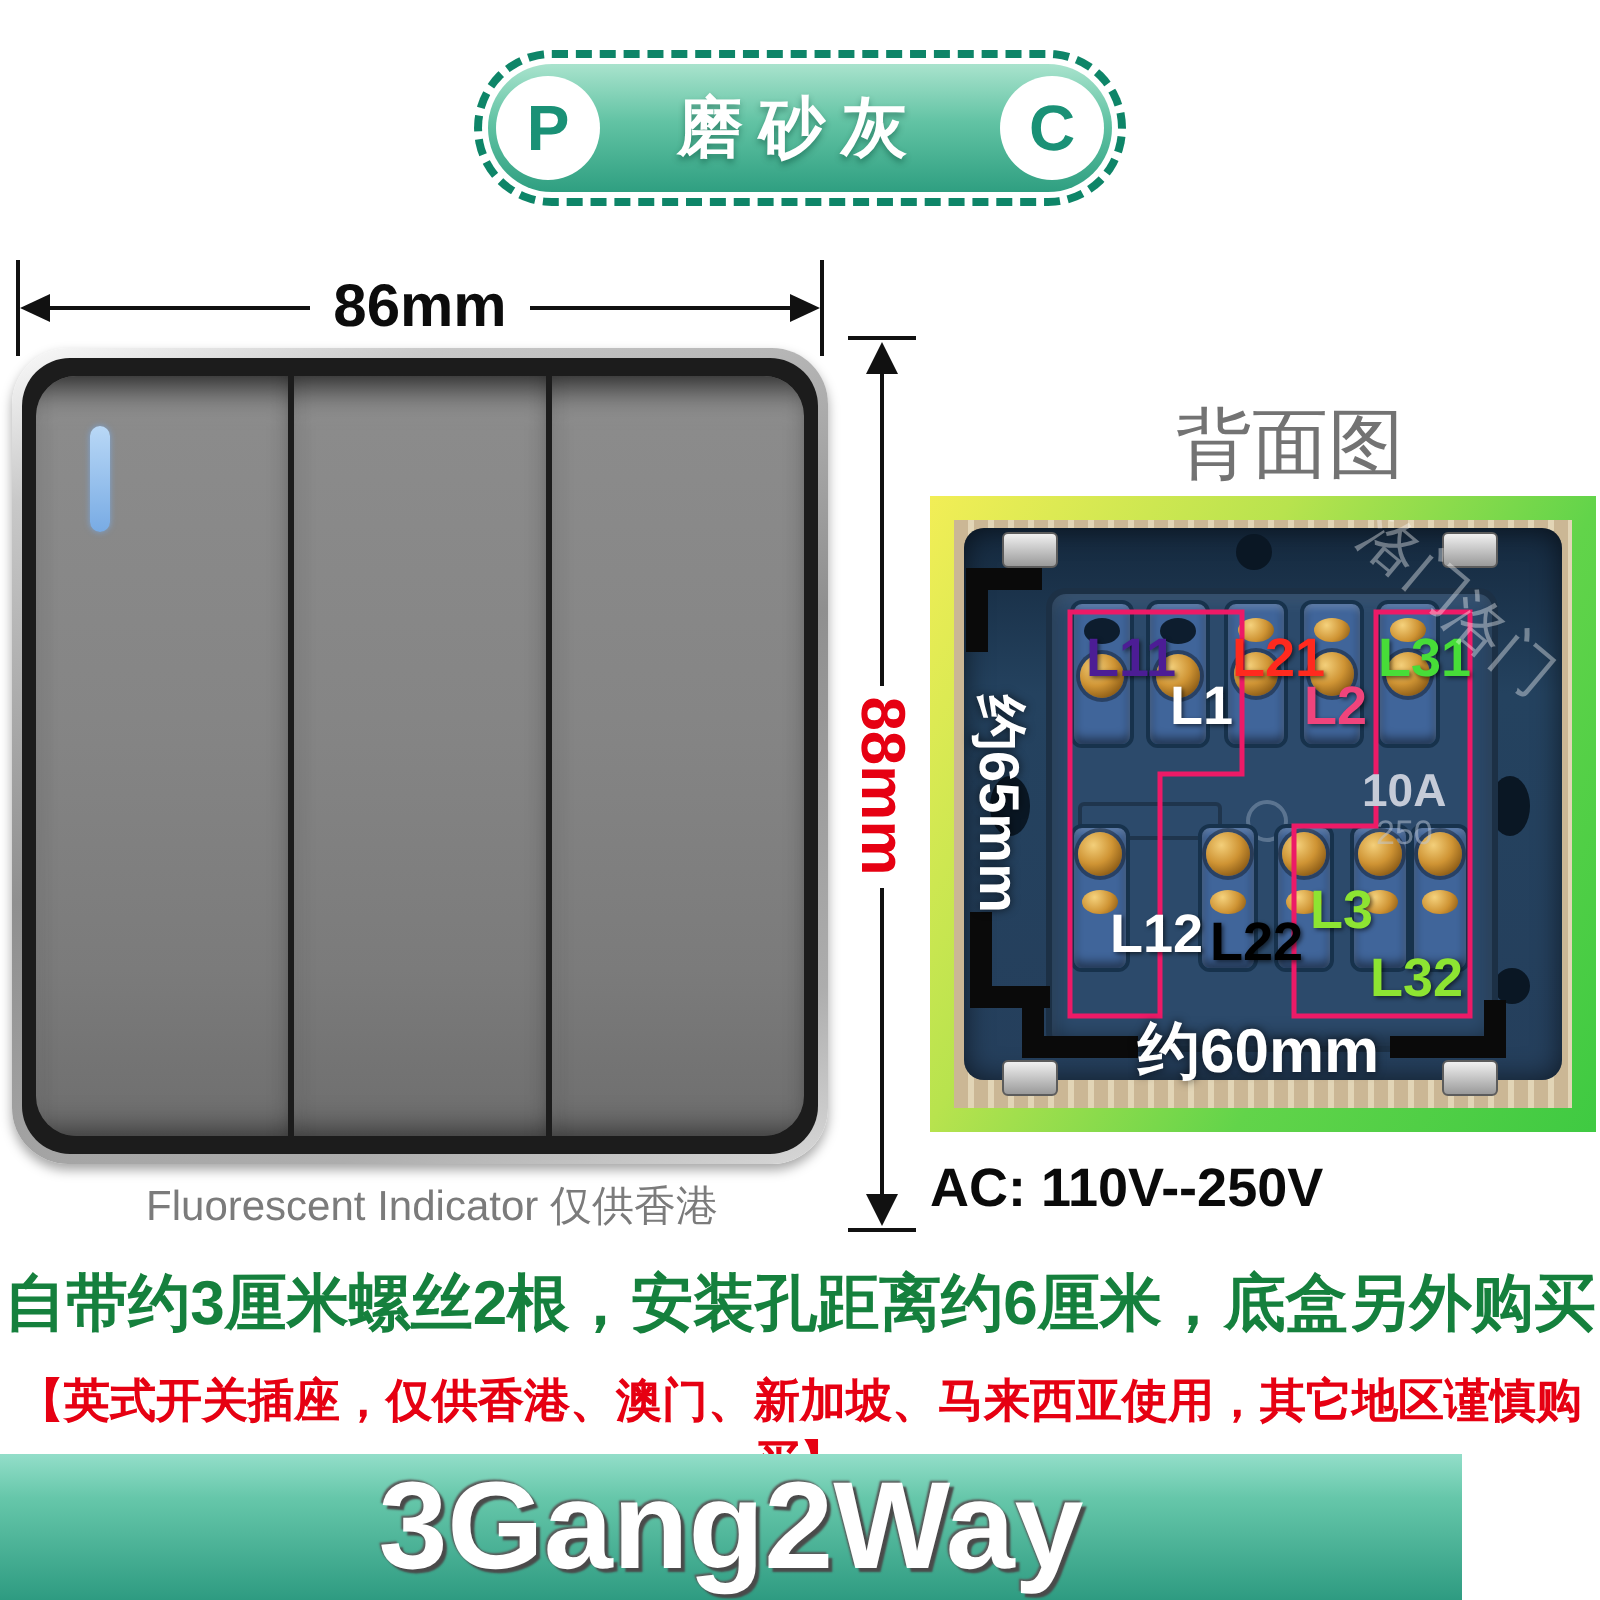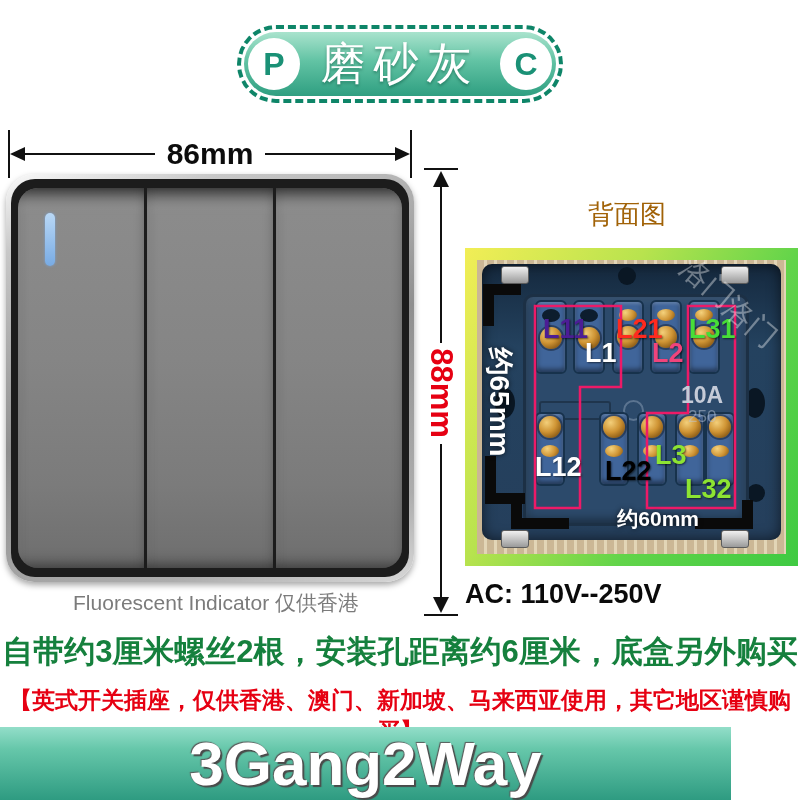--- a/index.html
+++ b/index.html
@@ -9,21 +9,21 @@
   
   .badge{position:absolute;left:237px;top:25px;width:326px;height:78px;
          border:4px dashed #0e8568;border-radius:46px;box-sizing:border-box;padding:3px;}
   .badge-inner{position:relative;width:100%;height:100%;border-radius:40px;
          background:linear-gradient(180deg,#a9e3cd 0%,#62c3a4 45%,#2f9f81 100%);
          display:flex;align-items:center;justify-content:center;}
   .badge-circle{position:absolute;top:50%;transform:translateY(-50%);width:52px;height:52px;
          border-radius:50%;background:#ffffff;display:flex;align-items:center;justify-content:center;
          font-size:32px;font-weight:bold;color:#1a9176;}
   .badge-circle.left{left:4px;} .badge-circle.right{right:4px;}
-  .badge-title{color:#ffffff;font-size:45px;font-weight:normal;letter-spacing:8px;
+  .badge-title{color:#ffffff;font-size:33px;font-weight:bold;letter-spacing:8px;
          text-shadow:0 2px 3px rgba(0,70,50,.45);text-align:right;}
 
   
   .dim-top{position:absolute;left:8px;top:130px;width:404px;height:48px;}
   .dim-top .tick{position:absolute;top:0;width:2px;height:48px;background:#111;}
   .dim-top .tick.l{left:0;} .dim-top .tick.r{right:0;}
   .dim-top .row{position:absolute;left:2px;right:2px;top:0;height:48px;display:flex;align-items:center;}
   .tri-l{width:0;height:0;border-top:7px solid transparent;border-bottom:7px solid transparent;border-right:15px solid #111;}
   .tri-r{width:0;height:0;border-top:7px solid transparent;border-bottom:7px solid transparent;border-left:15px solid #111;}
   .dim-line{flex:1;height:2px;background:#111;}
@@ -49,21 +49,21 @@
         display:flex;gap:3px;background:#1c1c1c;}
   .rocker{flex:1;background:linear-gradient(180deg,#9d9d9d 0%,#8b8b8b 7%,#858585 45%,#7b7b7b 78%,#6e6e6e 100%);
         box-shadow:inset 0 16px 18px -11px rgba(0,0,0,.85), inset 0 -12px 16px -11px rgba(0,0,0,.65),
                    inset 4px 0 8px -5px rgba(255,255,255,.25);}
   .indicator{position:absolute;left:34px;top:34px;width:10px;height:53px;border-radius:6px;
         background:linear-gradient(180deg,#b9d8f6,#78abe4);box-shadow:0 0 3px rgba(120,170,230,.8);}
   .caption{position:absolute;left:0;top:589px;width:432px;text-align:center;
         color:#7b7b7b;font-size:21px;}
 
   
-  .bv-title{position:absolute;left:588px;top:197px;font-size:26px;color:#a16207;}
+  .bv-title{position:absolute;left:588px;top:197px;font-size:38px;color:#737373;}
   .bv-frame{position:absolute;left:465px;top:248px;width:333px;height:318px;box-sizing:border-box;padding:12px;
         background:linear-gradient(120deg,#f2ee56 0%,#b8e34e 35%,#62d44a 65%,#3fca42 100%);}
   .bv-photo{position:relative;width:309px;height:294px;background:#cbb795;overflow:hidden;}
   .bv-plate{position:absolute;left:0;top:0;right:0;bottom:0;
         background:repeating-linear-gradient(90deg,#cbb795 0 7px,#e2d5b6 7px 10px);}
   .bv-body{position:absolute;left:5px;top:4px;right:5px;bottom:14px;border-radius:10px;
         background:linear-gradient(180deg,#15293e 0%,#24425f 30%,#253f5c 100%);
         box-shadow:inset 0 0 14px rgba(0,0,0,.6);}
   .bv-panel{position:absolute;left:46px;top:34px;width:220px;height:226px;border-radius:10px;
         background:#2c4a6b;border:3px solid rgba(0,0,0,.35);
@@ -87,22 +87,22 @@
         border:2px solid rgba(0,0,0,.28);}
   .outline-svg{position:absolute;left:0;top:0;}
   .bv-lbl{position:absolute;font-size:27px;font-weight:bold;line-height:1;
         text-shadow:1px 1px 2px rgba(0,0,0,.55);}
   .rating{position:absolute;left:204px;top:122px;font-size:23px;font-weight:600;color:#c5cbd8;}
   .rating-sub{position:absolute;left:211px;top:147px;font-size:17px;color:rgba(190,200,215,.5);}
   .wm{position:absolute;color:rgba(255,255,255,.38);font-size:30px;transform:rotate(40deg);white-space:nowrap;}
   .blk{position:absolute;background:#0a0a0a;}
   .bv-h-lbl{position:absolute;left:22px;top:142px;transform:translate(-50%,-50%) rotate(90deg);
         white-space:nowrap;color:#ffffff;font-size:28px;font-weight:bold;text-shadow:0 0 5px rgba(0,0,0,.7);}
-  .bv-w-lbl{position:absolute;left:92px;top:245px;width:130px;text-align:right;color:#ffffff;
-        font-size:21px;font-weight:bold;text-shadow:0 0 5px rgba(0,0,0,.7);z-index:5;}
+  .bv-w-lbl{position:absolute;left:92px;top:245px;width:130px;text-align:left;color:#ffffff;
+        font-size:31px;font-weight:bold;text-shadow:0 0 5px rgba(0,0,0,.7);z-index:5;}
   .voltage{position:absolute;left:465px;top:579px;width:333px;text-align:left;
         font-size:27px;font-weight:600;color:#0a0a0a;}
 
   
   .note1{position:absolute;left:0;top:631px;width:800px;text-align:center;
         font-size:31px;font-weight:bold;color:#15803d;}
   .note2{position:absolute;left:0;top:685px;width:800px;text-align:center;
         font-size:23px;font-weight:bold;color:#e60012;}
   .banner{position:absolute;left:0;top:727px;width:731px;height:73px;
         background:linear-gradient(180deg,#93dec9 0%,#66c7aa 30%,#2e9b81 100%);
@@ -220,21 +220,21 @@
     <svg class="outline-svg" width="309" height="294" viewBox="0 0 309 294">
       <polygon points="58,46 144,46 144,127 103,127 103,248 58,248" fill="none" stroke="#ed1a67" stroke-width="2.5"></polygon>
       <polygon points="211,46 258,46 258,248 170,248 170,153 211,153" fill="none" stroke="#ed1a67" stroke-width="2.5"></polygon>
     </svg>
 
     <span class="bv-lbl" style="left: 66px; top: 56px; color: #4c1d95;">L11</span>
     <span class="bv-lbl" style="left: 108px; top: 80px; color: rgb(255, 255, 255);">L1</span>
     <span class="bv-lbl" style="left: 139px; top: 56px; color: rgb(255, 42, 30);">L21</span>
     <span class="bv-lbl" style="left: 175px; top: 80px; color: rgb(240, 68, 124);">L2</span>
     <span class="bv-lbl" style="left: 212px; top: 56px; color: rgb(71, 221, 56);">L31</span>
-    <span class="bv-lbl" style="left: 58px; top: 194px; color: rgb(255, 255, 255);">L12</span>
+    <span class="bv-lbl" style="left: 58px; top: 194px; color: rgb(255, 255, 255); padding-left: 20px;">L12</span>
     <span class="bv-lbl" style="left: 128px; top: 198px; color: #000000;">L22</span>
     <span class="bv-lbl" style="left: 178px; top: 182px; color: rgb(141, 228, 50);">L3</span>
     <span class="bv-lbl" style="left: 208px; top: 200px; color: rgb(141, 228, 50); margin-top: 16px;">L32</span>
 
     <span class="rating">10A</span>
     <span class="rating-sub">250</span>
 
     <span class="wm" style="left:200px;top:2px;">洛门</span>
     <span class="wm" style="left:243px;top:42px;">洛门</span>
 

